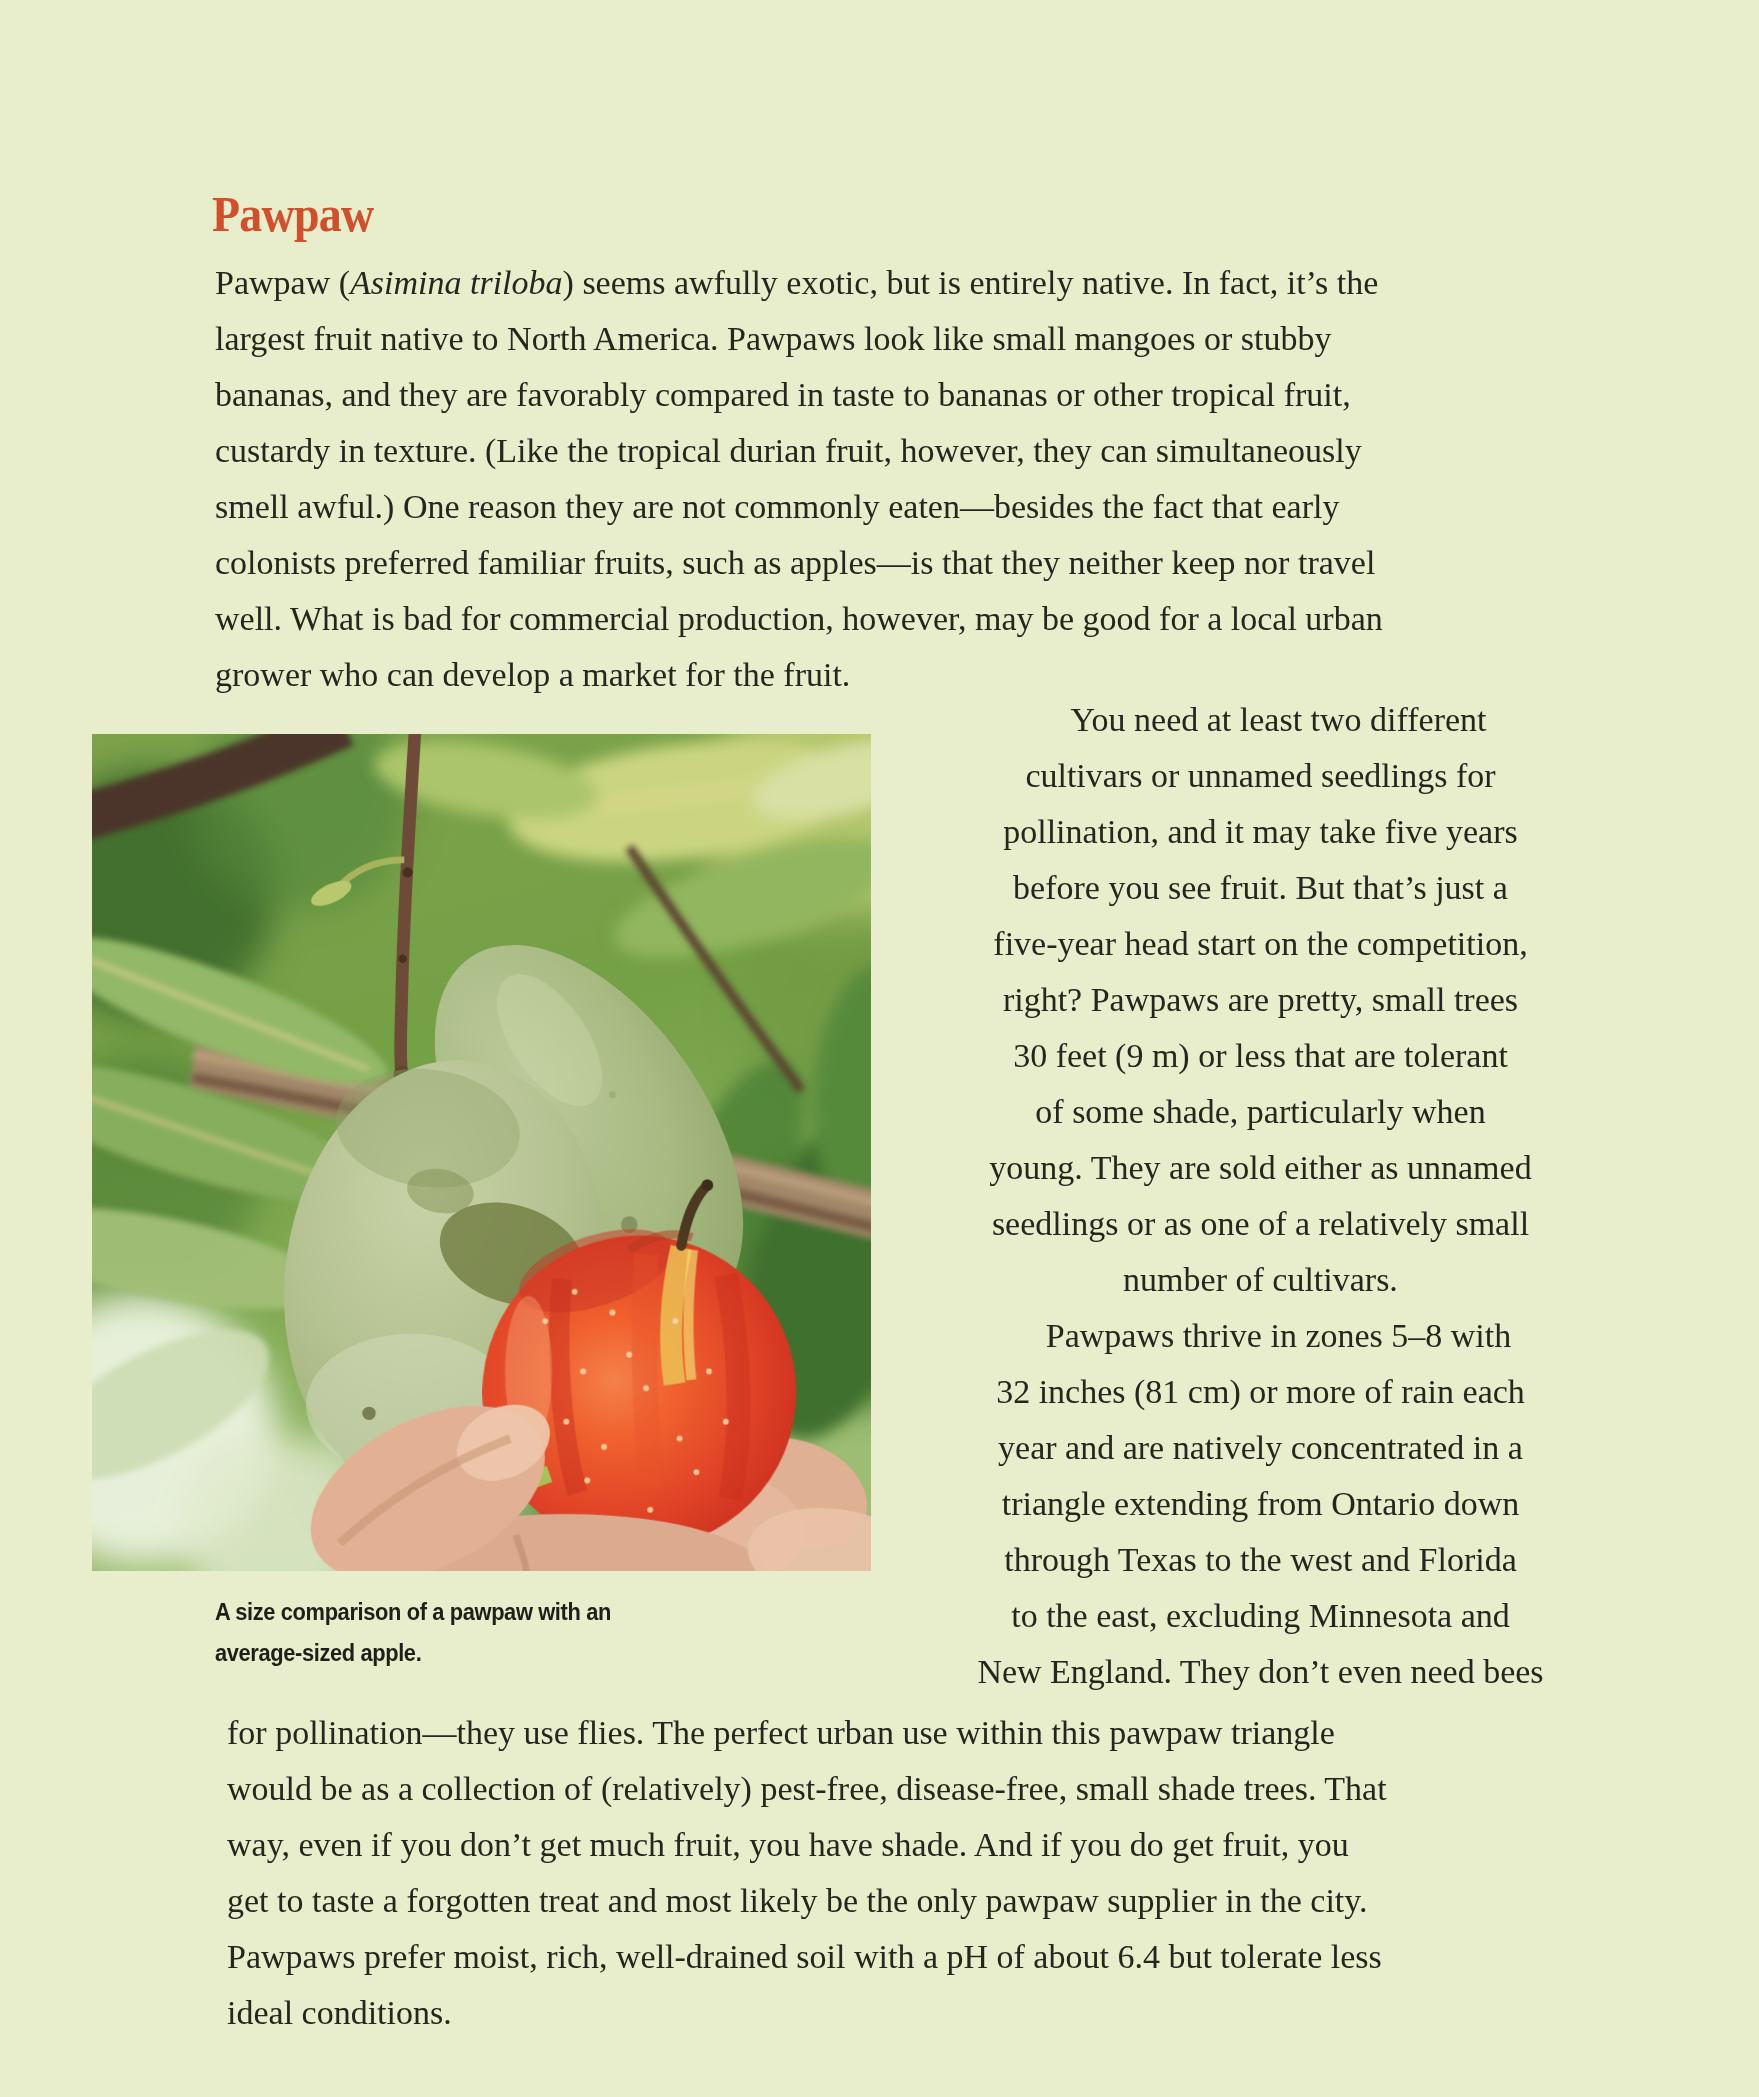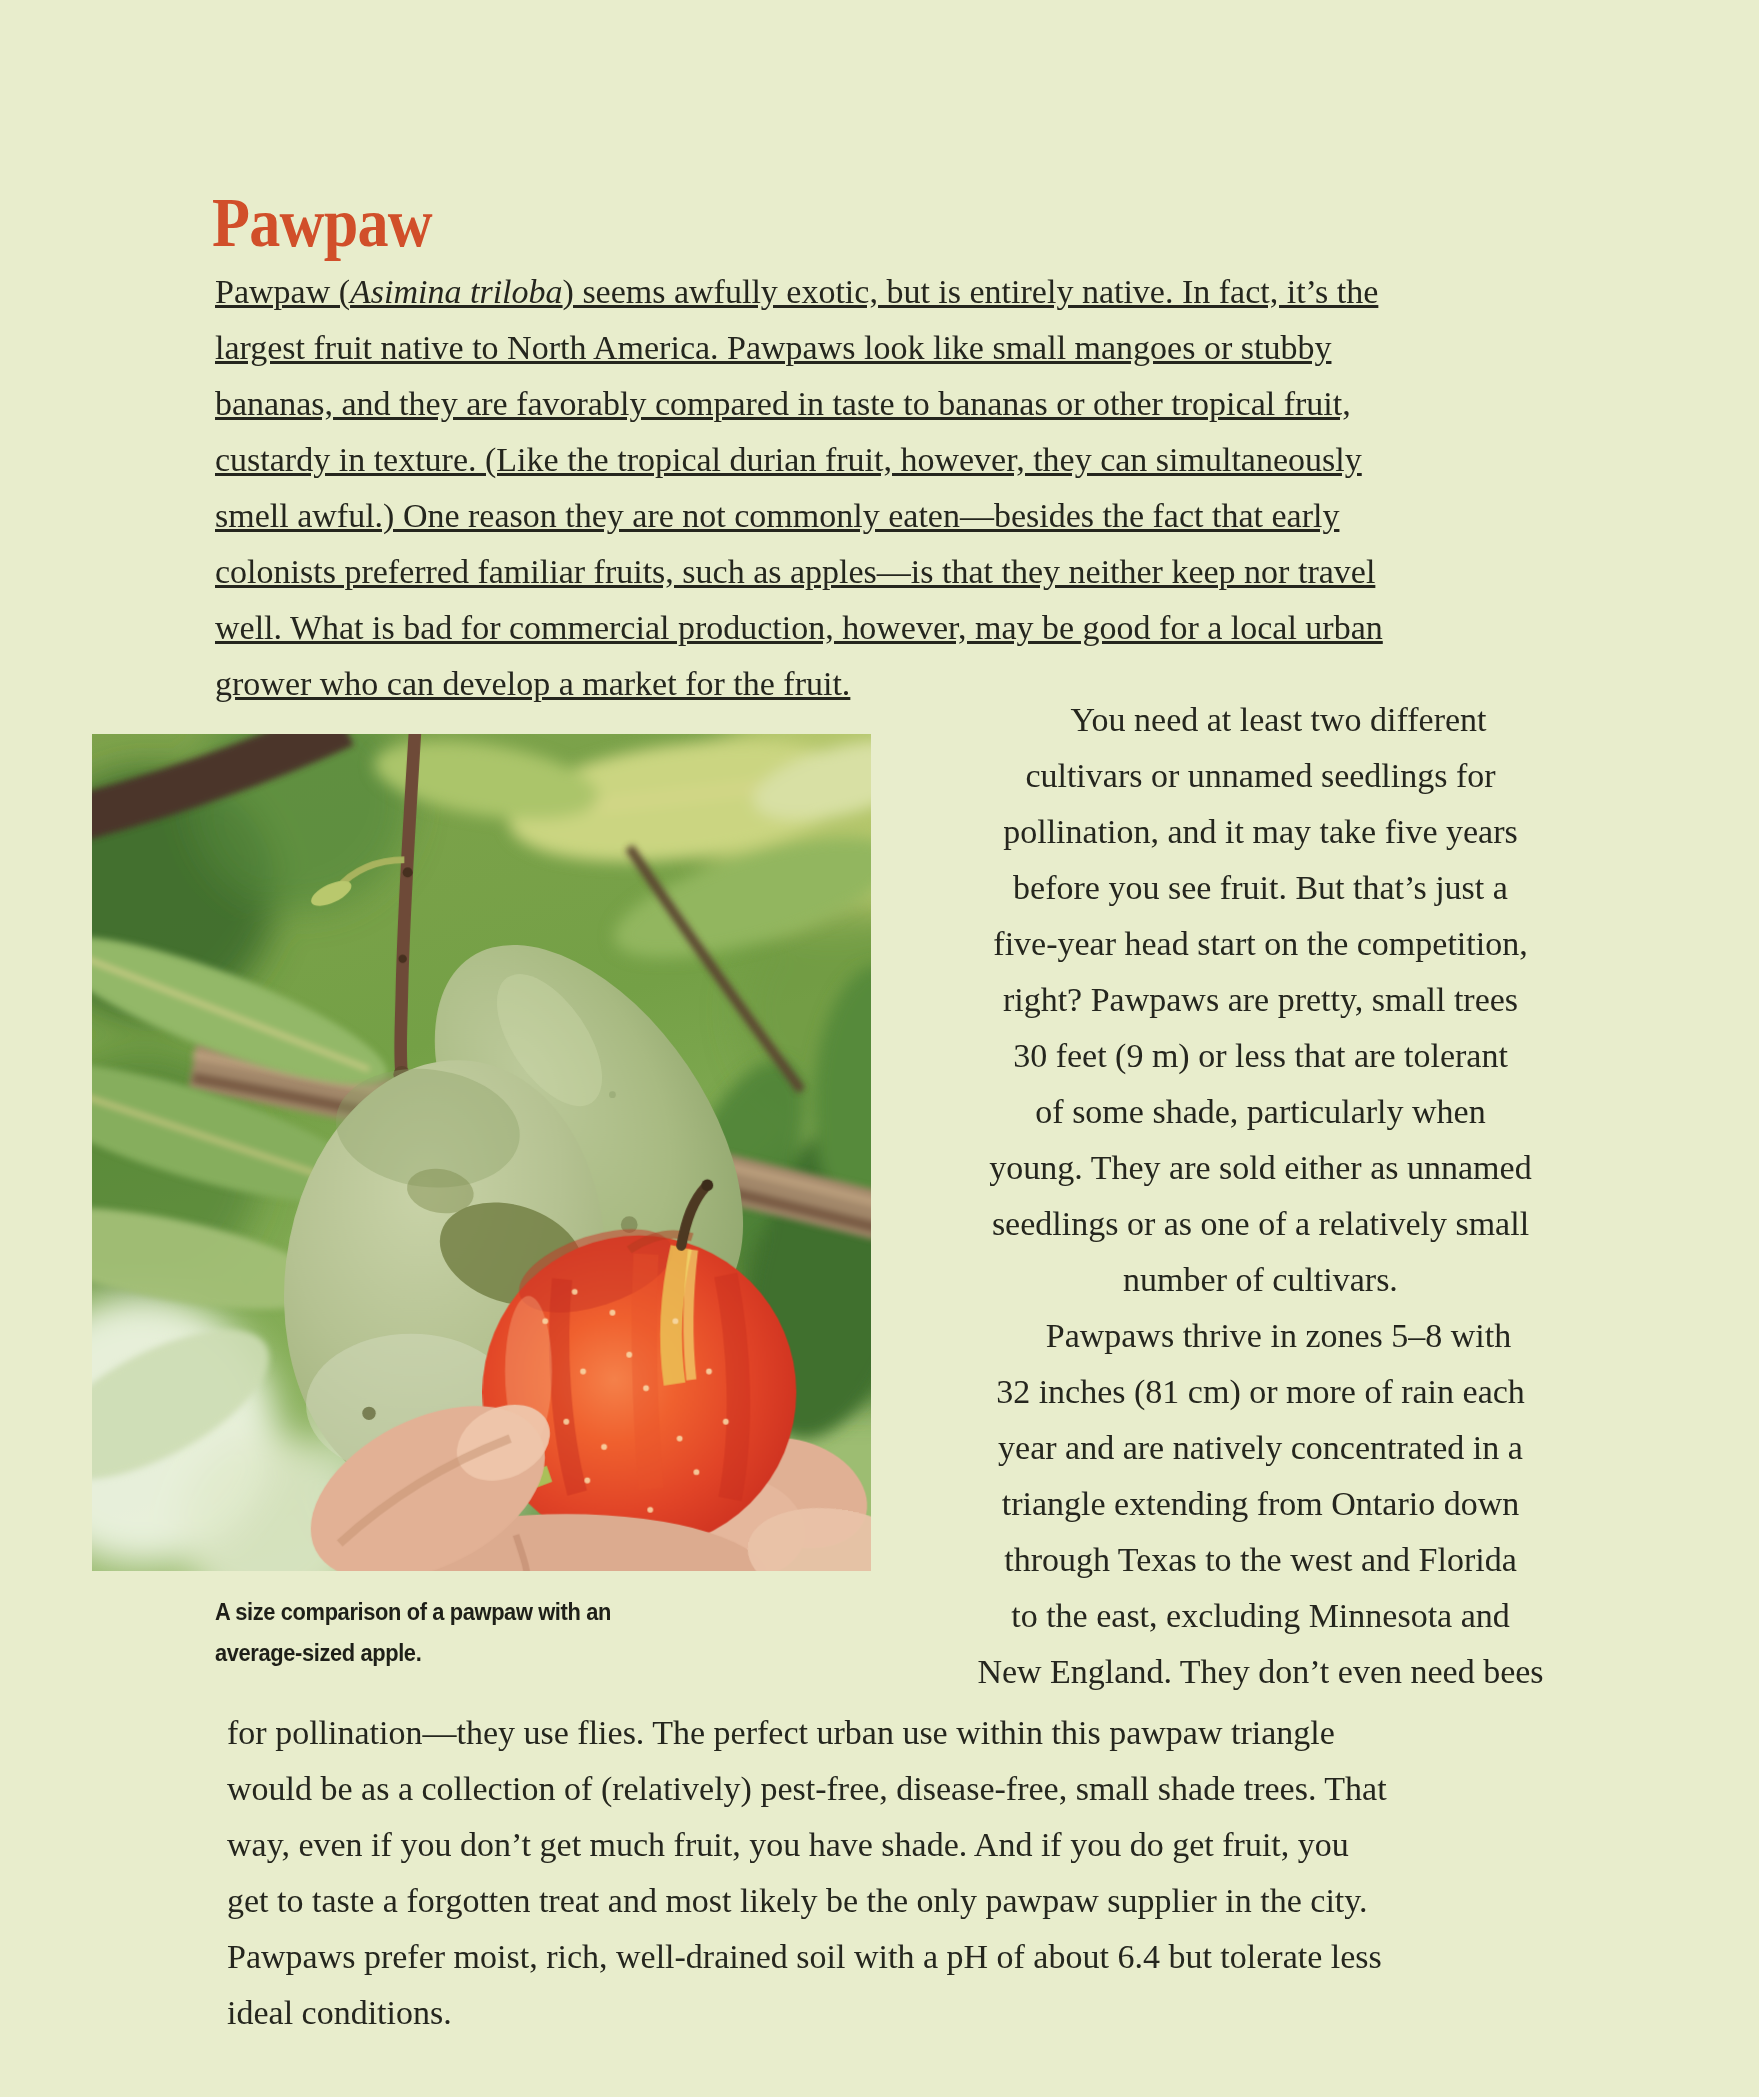--- a/index.html
+++ b/index.html
@@ -11,35 +11,35 @@
     font-family: "Liberation Serif", serif;
     color: #25261e;
     overflow: hidden;
   }
   .heading {
     position: absolute;
     left: 212px; top: 189px;
     margin: 0;
     font-family: "Liberation Serif", serif;
     font-weight: bold;
-    font-size: 69px;
+    font-size: 51px;
     line-height: 1;
     color: #d14f2a;
     letter-spacing: -0.8px;
   }
   .heading .squeeze { display: inline-block; transform: scaleX(.9); transform-origin: 0 50%; }
   .body {
     margin: 0;
     position: absolute;
     font-size: 34px;
     line-height: 56px;
     white-space: pre;
     letter-spacing: 0;
   }
-  .intro { left: 215px; top: 264px; text-decoration: underline; }
+  .intro { left: 215px; top: 255px; }
   .col-para { position: static; text-align: center; }
   .column {
     position: absolute;
     left: 925px; top: 692px;
     width: 671px;
   }
   .column .body { position: static; text-indent: 36px; }
   .closing { left: 227px; top: 1705px; }
   .latin { font-style: italic; }
   .photo {

